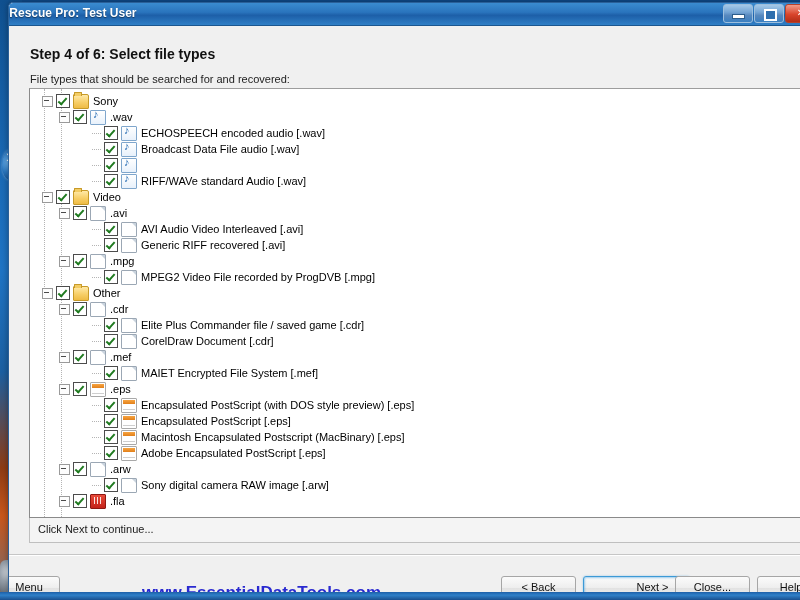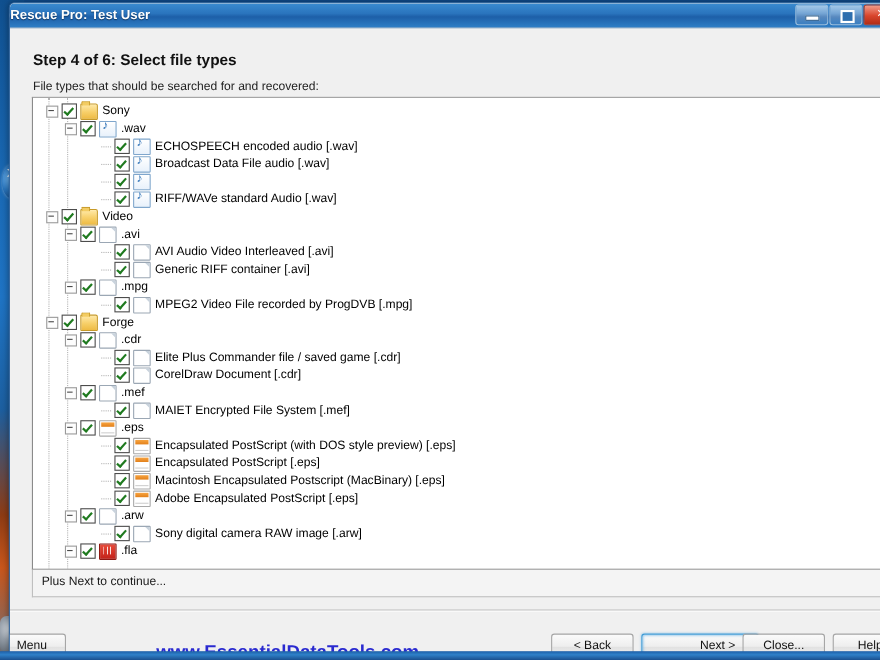--- a/index.html
+++ b/index.html
@@ -506,39 +506,39 @@
             <div class="row ind2">
               <span class="elbow"></span>
               <span class="cb"></span>
               <span class="ic ic-doc"></span>
               <span class="lbl">AVI Audio Video Interleaved [.avi]</span>
             </div>
             <div class="row ind2">
               <span class="elbow"></span>
               <span class="cb"></span>
               <span class="ic ic-doc"></span>
-              <span class="lbl">Generic RIFF container [.avi]</span>
+              <span class="lbl">Generic RIFF recovered [.avi]</span>
             </div>
             <div class="row ind1">
               <span class="exp"></span>
               <span class="cb"></span>
               <span class="ic ic-doc"></span>
               <span class="lbl">.mpg</span>
             </div>
             <div class="row ind2">
               <span class="elbow"></span>
               <span class="cb"></span>
               <span class="ic ic-doc"></span>
               <span class="lbl">MPEG2 Video File recorded by ProgDVB [.mpg]</span>
             </div>
             <div class="row ind0">
               <span class="exp"></span>
               <span class="cb"></span>
               <span class="ic ic-folder"></span>
-              <span class="lbl">Forge</span>
+              <span class="lbl">Other</span>
             </div>
             <div class="row ind1">
               <span class="exp"></span>
               <span class="cb"></span>
               <span class="ic ic-doc"></span>
               <span class="lbl">.cdr</span>
             </div>
             <div class="row ind2">
               <span class="elbow"></span>
               <span class="cb"></span>
@@ -608,21 +608,21 @@
             <div class="row ind1">
               <span class="exp"></span>
               <span class="cb"></span>
               <span class="ic ic-fla"></span>
               <span class="lbl">.fla</span>
             </div>
           </div>
       </div>
 
       <div class="statusbar">
-        <div class="txt">Plus Next to continue...</div>
+        <div class="txt">Click Next to continue...</div>
       </div>
 
       <div class="sep"></div>
 
       <a class="sitelink" href="#">www.EssentialDataTools.com</a>
 
       <div class="btn btn-menu">Menu</div>
       <div class="btn btn-back">&lt; Back</div>
       <div class="btn btn-next default">Next &gt;</div>
       <div class="btn btn-close">Close...</div>

